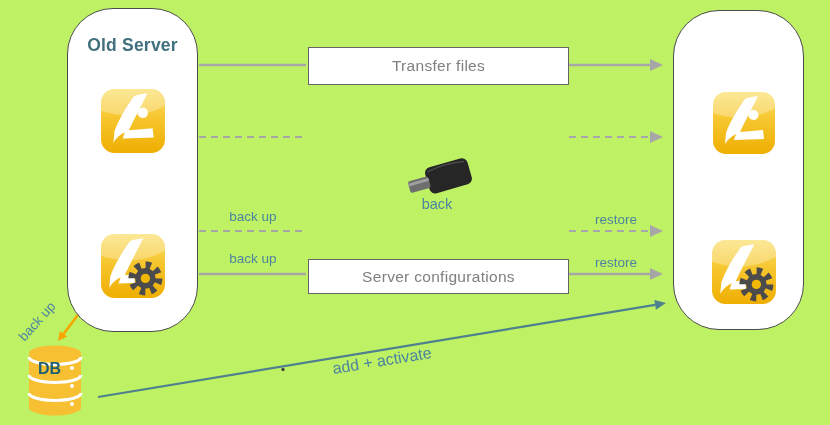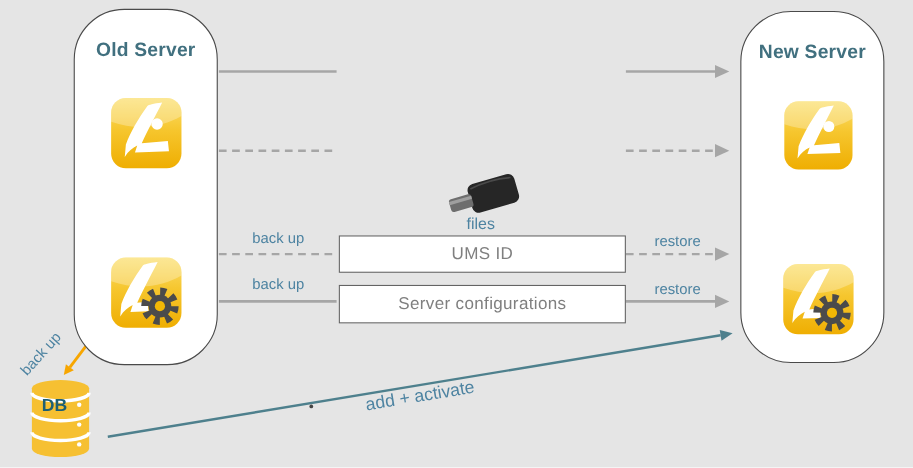--- a/index.html
+++ b/index.html
@@ -1,17 +1,17 @@
 <!DOCTYPE html>
 <html><head>
 <meta charset="utf-8">
 <style>
   html,body{margin:0;padding:0;background:#fff;}
   #stage{
-    position:relative;width:830px;height:425px;background:#e5e5e5;
+    position:relative;width:830px;height:425px;background:#bef264;
     font-family:"Liberation Sans", sans-serif;overflow:hidden;
   }
   .panel{
     position:absolute;border:1.5px solid #4a4a4a;border-radius:46px;background:#ffffff;
   }
   #old-panel{left:67px;top:8px;width:129px;height:322px;}
   #new-panel{left:673px;top:10px;width:129px;height:318px;}
   .panel-title{
     position:absolute;top:26px;left:0;width:100%;text-align:center;
     font-size:17.5px;font-weight:bold;color:#41707f;letter-spacing:.2px;
@@ -118,62 +118,61 @@
       <path d="M42 5 C34 6 30 7 29 8 C21 19 14 31 10 42 L9 53 C12 48 16 45 20 43 L18 49 L34 48.5 L33 40 L24 41 C29 30 36 17 42 5 Z" fill="#ffffff"></path>
       <g>
         <circle cx="44" cy="44" r="12" fill="none" stroke="#4b4b4b" stroke-width="9" stroke-dasharray="4.7 4.7"></circle>
         <circle cx="44" cy="44" r="10" fill="#4b4b4b"></circle>
         <circle cx="44" cy="44" r="4.5" fill="#f2b705"></circle>
       </g>
     </svg>
   </div>
 
   <div id="new-panel" class="panel">
-    <div class="panel-title">New Server</div>
 
     <svg class="appicon" style="left:38px;top:80px;width:64px;height:64px;" viewBox="0 0 64 64">
       <rect x="1" y="1" width="62" height="62" rx="13" fill="url(#yg)"></rect>
       <path d="M1 22 C24 30 46 27 63 17 V14 A13 13 0 0 0 50 1 H14 A13 13 0 0 0 1 14 Z" fill="#ffffff" opacity="0.28"></path>
       <path d="M46 5 C38 6 34 7 33 8 C25 19 18 31 14 42 L13 53 C16 48 20 45 24 43 L22 49 L52 48 L51 39 L28 41 C33 30 40 17 46 5 Z" fill="#ffffff"></path>
       <circle cx="41.5" cy="24" r="5" fill="#ffffff"></circle>
     </svg>
 
     <svg class="appicon" style="left:37px;top:228px;width:66px;height:66px;" viewBox="0 0 64 64">
       <rect x="1" y="1" width="62" height="62" rx="13" fill="url(#yg)"></rect>
       <path d="M1 22 C24 30 46 27 63 17 V14 A13 13 0 0 0 50 1 H14 A13 13 0 0 0 1 14 Z" fill="#ffffff" opacity="0.28"></path>
       <path d="M42 5 C34 6 30 7 29 8 C21 19 14 31 10 42 L9 53 C12 48 16 45 20 43 L18 49 L34 48.5 L33 40 L24 41 C29 30 36 17 42 5 Z" fill="#ffffff"></path>
       <g>
         <circle cx="44" cy="44" r="12" fill="none" stroke="#4b4b4b" stroke-width="9" stroke-dasharray="4.7 4.7"></circle>
         <circle cx="44" cy="44" r="10" fill="#4b4b4b"></circle>
         <circle cx="44" cy="44" r="4.5" fill="#f2b705"></circle>
       </g>
     </svg>
   </div>
 
-  <div id="flow-box-2" class="flow-box">
-    <span>UMS ID</span>
+  <div id="flow-box-0" class="flow-box">
+    <span>Transfer files</span>
   </div>
   <div id="flow-box-3" class="flow-box">
     <span>Server configurations</span>
   </div>
 
   <div id="backup-label-2" class="tlabel">back up</div>
   <div id="backup-label-3" class="tlabel">back up</div>
   <div id="restore-label-2" class="tlabel">restore</div>
   <div id="restore-label-3" class="tlabel">restore</div>
 
   <svg id="usb-icon" viewBox="0 0 84 42">
     <g transform="rotate(-16 42 21)">
       <rect x="30" y="7" width="44" height="27" rx="6" fill="#262626"></rect>
       <path d="M33 11 q19 -4 38 0" stroke="#4a4a4a" stroke-width="1.5" fill="none"></path>
       <rect x="11" y="15" width="21" height="12" rx="2.5" fill="#6e6e6e"></rect>
       <rect x="11" y="17" width="21" height="3" fill="#9f9f9f"></rect>
     </g>
   </svg>
-  <div id="copy-label" class="tlabel">files</div>
+  <div id="copy-label" class="tlabel">back</div>
 
   <svg id="db-icon" viewBox="0 0 56 74">
     <path d="M2 9 V64 a26 7.5 0 0 0 52 0 V9 Z" fill="#f6c032"></path>
     <ellipse cx="28" cy="9" rx="26" ry="7.5" fill="#f6c032"></ellipse>
     <path d="M2 13 a26 7.5 0 0 0 52 0" stroke="#ffffff" stroke-width="3.2" fill="none"></path>
     <path d="M2 31 a26 7.5 0 0 0 52 0" stroke="#ffffff" stroke-width="3.2" fill="none"></path>
     <path d="M2 49 a26 7.5 0 0 0 52 0" stroke="#ffffff" stroke-width="3.2" fill="none"></path>
     <circle cx="45" cy="24" r="2" fill="#ffffff"></circle>
     <circle cx="45" cy="42" r="2" fill="#ffffff"></circle>
     <circle cx="45" cy="60" r="2" fill="#ffffff"></circle>

